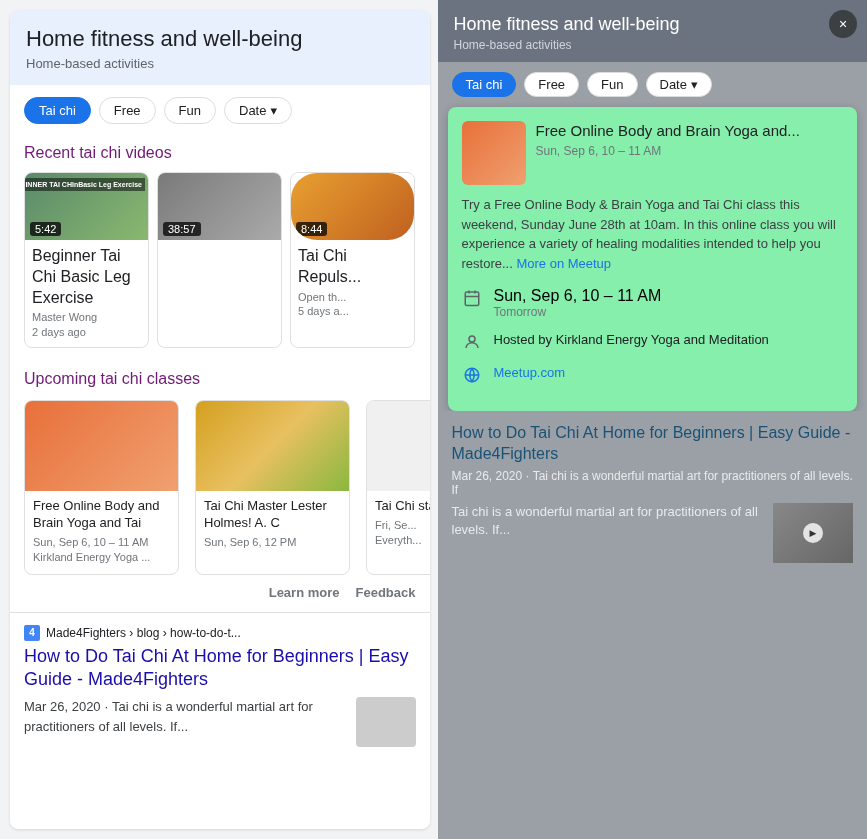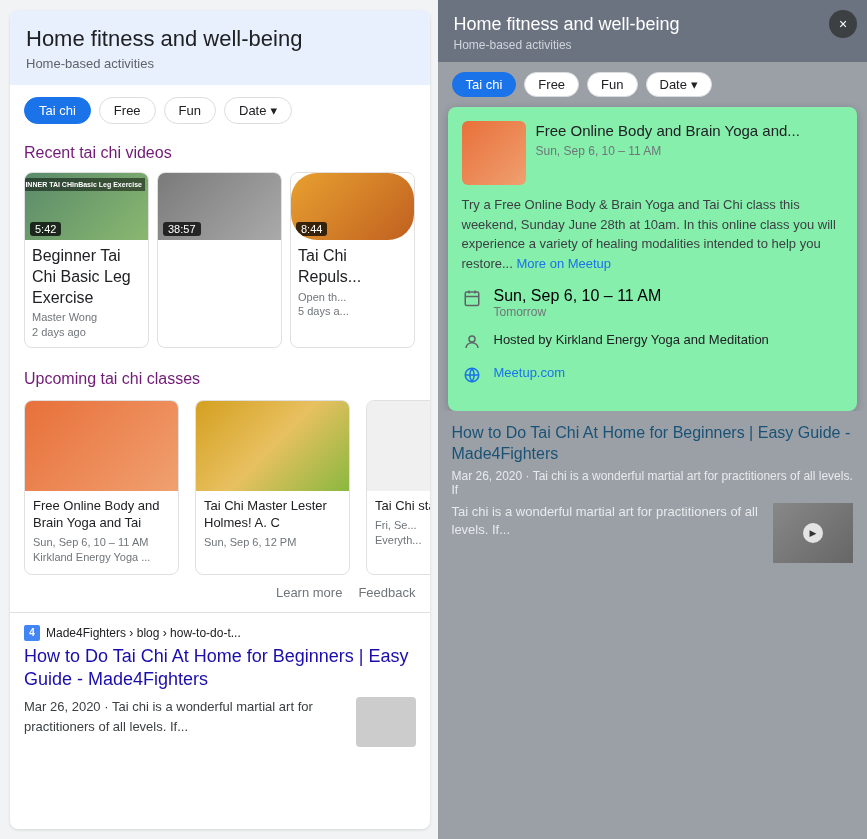--- a/index.html
+++ b/index.html
@@ -179,20 +179,21 @@
       justify-content: flex-end;
       gap: 16px;
       padding: 10px 14px 12px;
     }
 
     .action-link {
       font-size: 13px;
       color: #70757a;
       cursor: pointer;
       text-decoration: none;
+      font-weight: bold;
     }
 
     
     .search-result {
       border-top: 1px solid #e0e0e0;
       padding: 12px 14px;
     }
 
     .result-source {
       display: flex;

